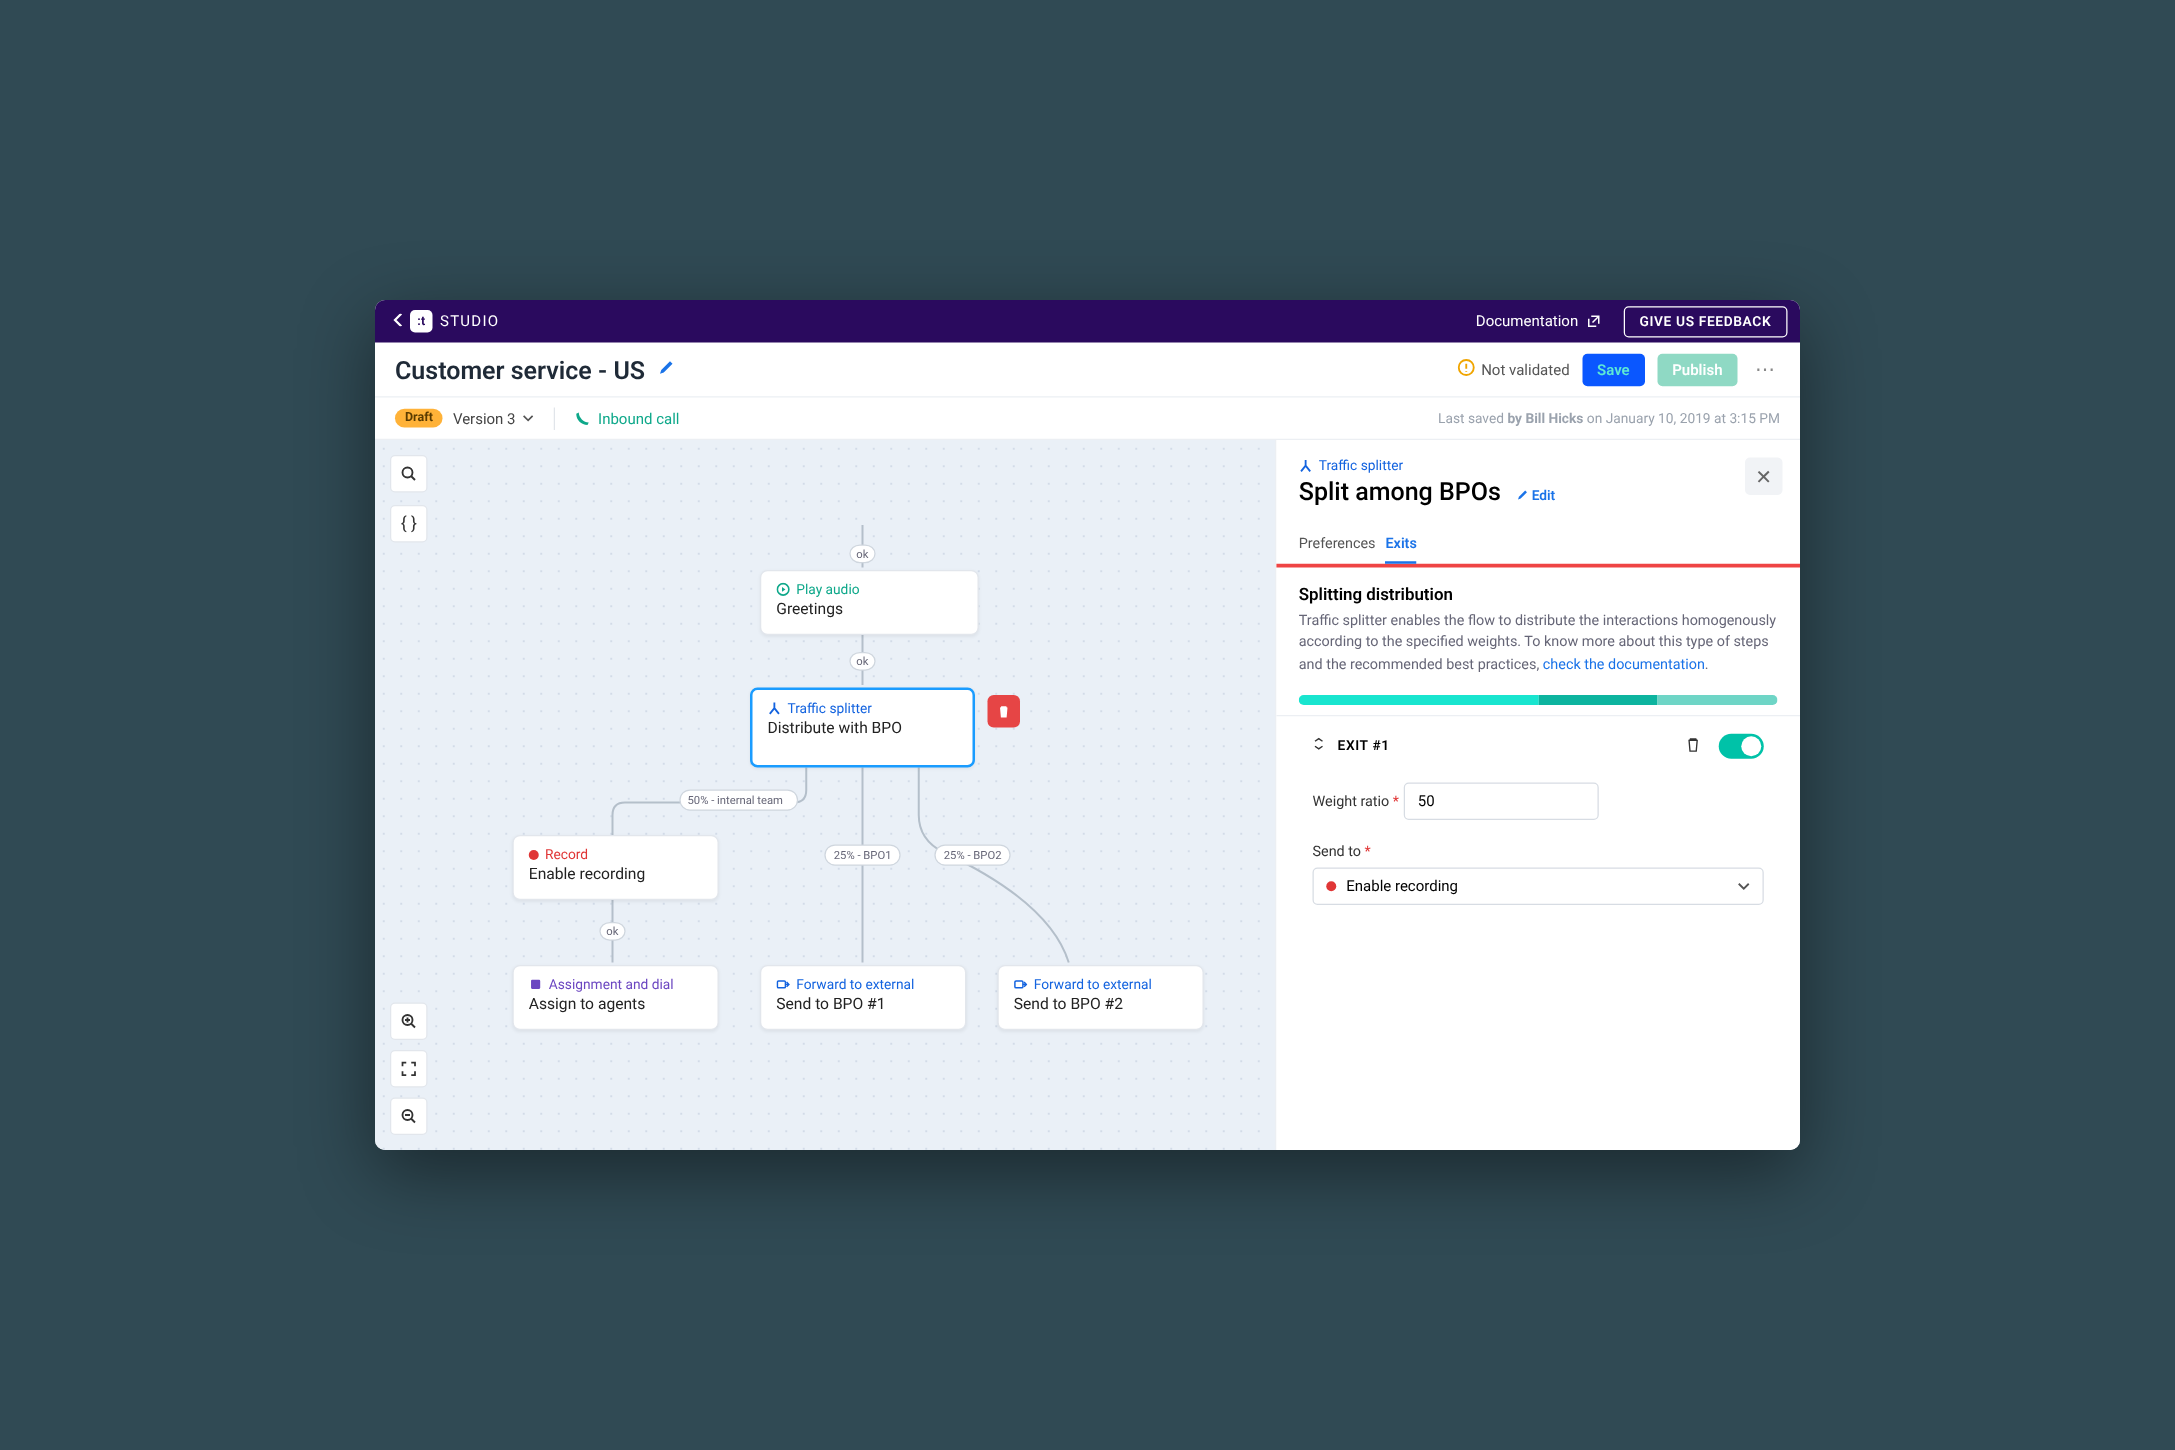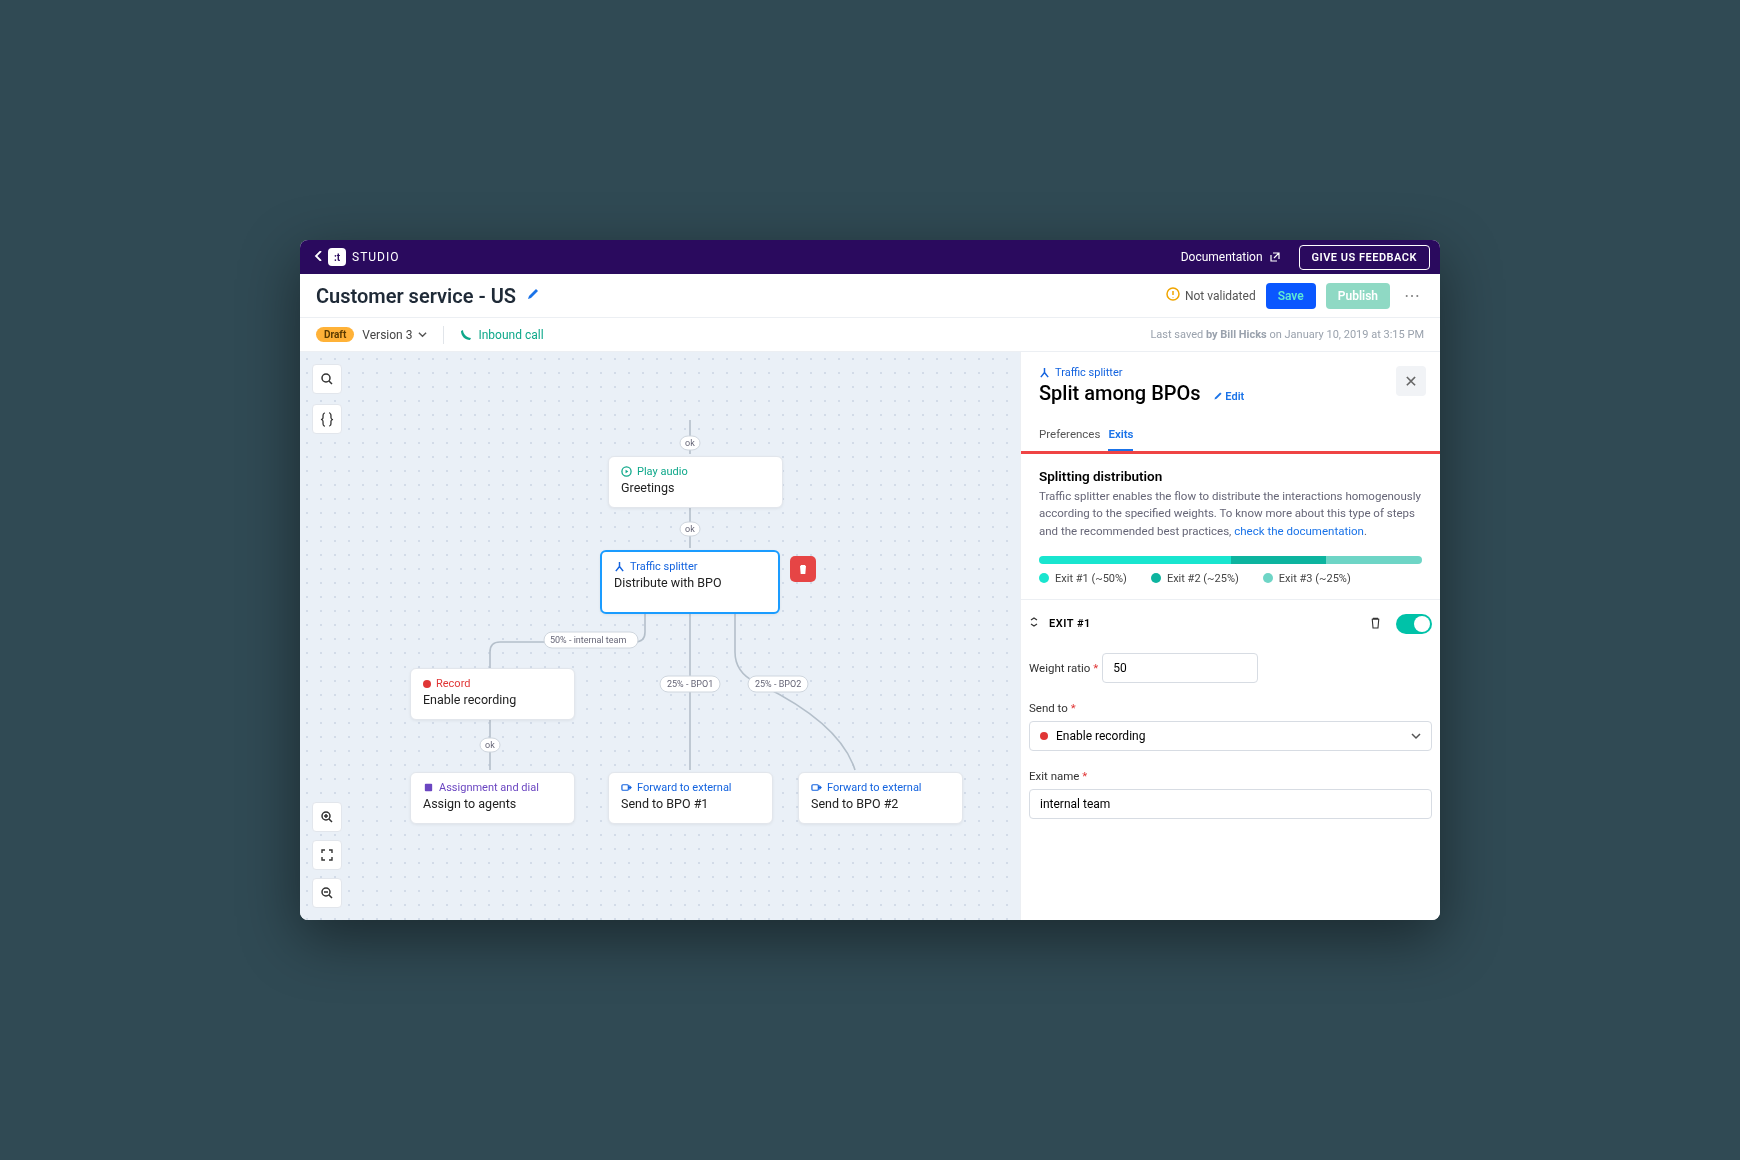--- a/index.html
+++ b/index.html
@@ -62,21 +62,21 @@
   .tabs .tab.active { color: #1a73e8; border-bottom-color: #1a73e8; font-weight: 600; }
   .section { padding: 14px 18px 0; }
   .section h3 { font-size: 13.5px; font-weight: 600; margin-bottom: 4px; }
   .section p { font-size: 11.5px; color: #667; line-height: 1.5; }
   .section p a { color: #1a73e8; text-decoration: none; margin-top: 11px; }
   .distbar { display: flex; margin: 16px 18px 8px; height: 8px; border-radius: 4px; overflow: hidden; }
   .seg { height: 8px; }
   .legend { display: flex; gap: 24px; padding: 0 18px 14px; font-size: 11px; color: #444; }
   .legend .item { display: flex; align-items: center; gap: 6px; }
   .dot { width: 10px; height: 10px; border-radius: 50%; }
-  .exitrow { border-top: 1px solid #eceff3; padding: 14px 8px; }
+  .exitrow { border-top: 1px solid #eceff3; padding: 14px 29px; }
   .exitrow .rowhead { display: flex; align-items: center; }
   .exitrow .chev { font-size: 11px; color: #333; margin-right: 10px; cursor: pointer; }
   .exitrow .ename { font-size: 11px; letter-spacing: .5px; font-weight: 600; }
   .exitrow .spacer { flex: 1; }
   .trash { cursor: pointer; color: #333; margin-right: 14px; }
   .toggle { width: 36px; height: 20px; background: #00c2a8; border-radius: 10px; position: relative; cursor: pointer; }
   .toggle::after { content: ""; position: absolute; right: 2px; top: 2px; width: 16px; height: 16px; background: #fff; border-radius: 50%; }
   .field { margin-top: 14px; }
   .field label { font-size: 11.5px; color: #333; }
   .field .req { color: #e03636; }
@@ -320,34 +320,20 @@
         <p>
           <span>Traffic splitter enables the flow to distribute the interactions homogenously according to the specified weights. To know more about this type of steps and the recommended best practices, </span><a>check the documentation</a>.
         </p>
       </div>
 
       <div class="distbar">
         <div class="seg" id="seg0" style="width: 50%; background: rgb(25, 229, 207);"></div>
           <div class="seg" id="seg1" style="width: 25%; background: rgb(13, 180, 159);"></div>
           <div class="seg" id="seg2" style="width: 25%; background: rgb(110, 213, 198);"></div>
       </div>
-      <div class="legend">
-        <span class="item">
-            <span class="dot" id="dot0" style="background: rgb(25, 229, 207);"></span>
-            <span>Exit #1 (~50%)</span>
-          </span>
-        <span class="item">
-            <span class="dot" id="dot1" style="background: rgb(13, 180, 159);"></span>
-            <span>Exit #2 (~25%)</span>
-          </span>
-        <span class="item">
-            <span class="dot" id="dot2" style="background: rgb(110, 213, 198);"></span>
-            <span>Exit #3 (~25%)</span>
-          </span>
-      </div>
 
       <div class="exitrow">
         <div class="rowhead">
           <span class="chev">
             <svg width="10" height="10" viewBox="0 0 10 10">
                 <path d="M2 3l3-2 3 2M2 7l3 2 3-2" stroke="#333" stroke-width="1.2" fill="none"></path>
               </svg>
           </span>
           <span class="ename">EXIT #1</span>
           <span class="spacer"></span>
@@ -370,21 +356,17 @@
             <span style="display:flex;align-items:center">
                 <span class="reddot"></span>
                 <span>Enable recording</span>
               </span>
             <svg width="10" height="10" viewBox="0 0 10 10">
                 <path d="M1 3l4 4 4-4" stroke="#555" stroke-width="1.5" fill="none"></path>
               </svg>
           </div>
         </div>
 
-        <div class="field">
-          <label><span>Exit name</span> <span class="req">*</span></label>
-          <input value="internal team" style="">
-        </div>
       </div>
     </div>
 
   </div>
 </div>
 
 </body></html>

